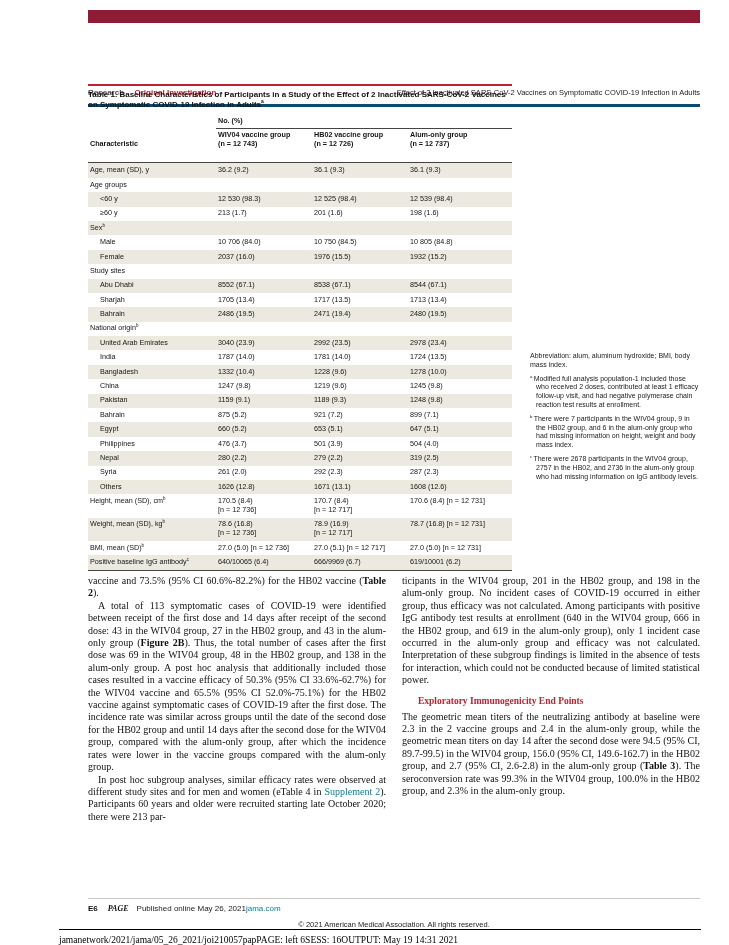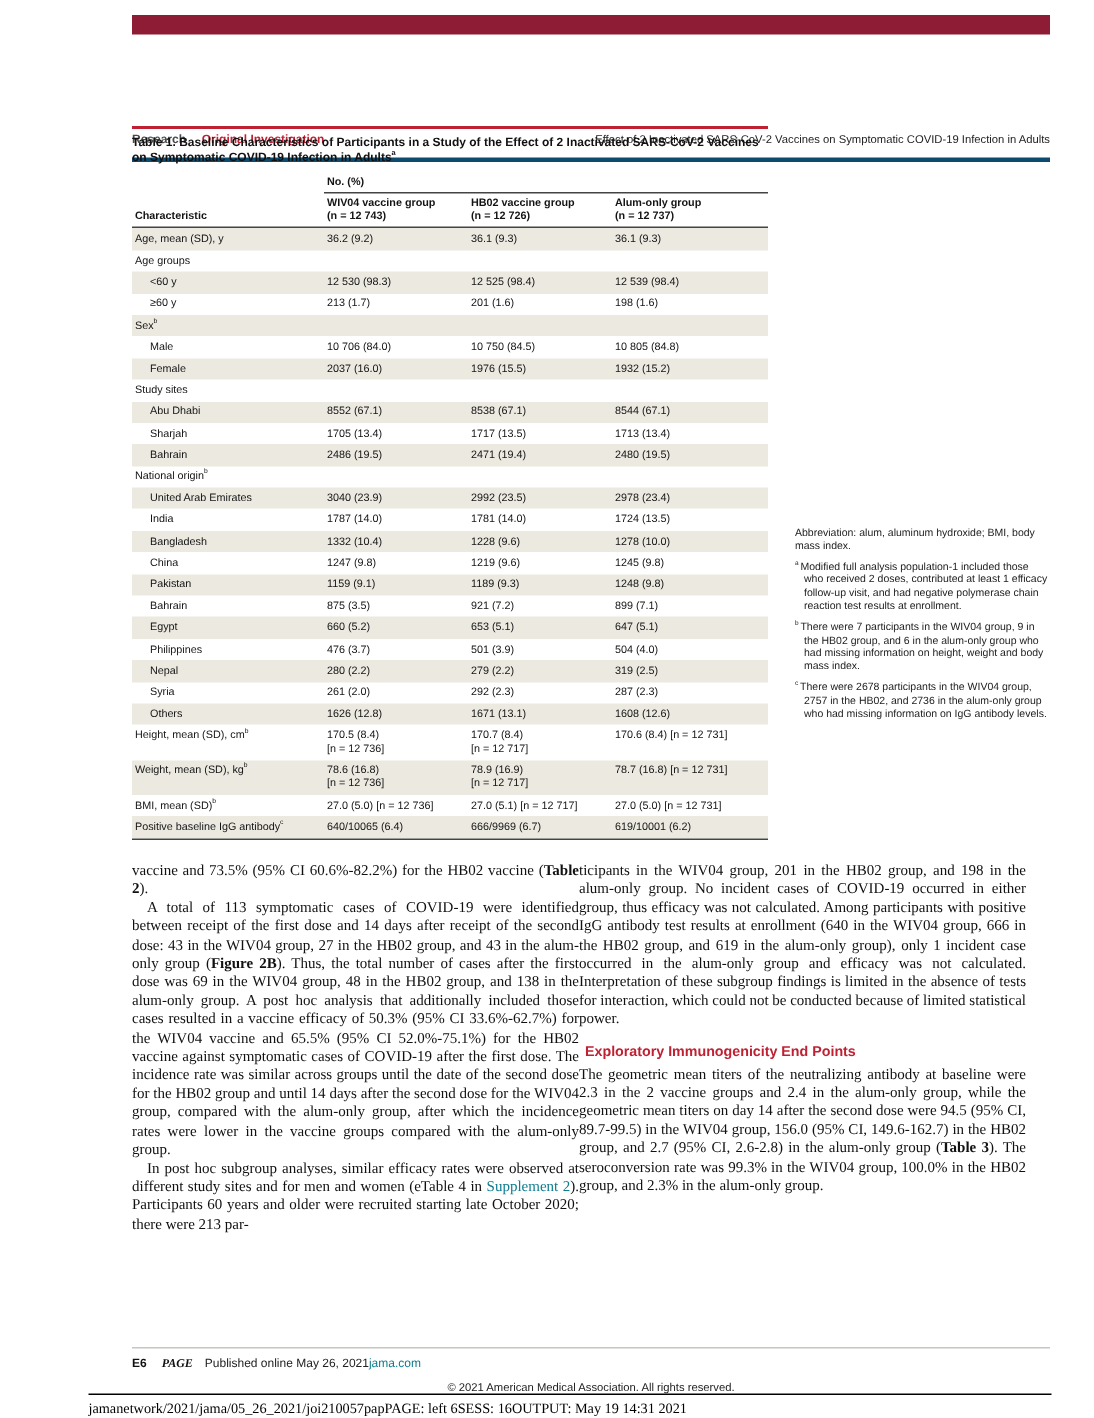--- a/index.html
+++ b/index.html
@@ -21,40 +21,40 @@
   .runhead-title { font-size:7.5px; color:#222;margin-top:40px; }
 
   
   .table-zone { position:absolute; left:88px; top:84px; width:612px; display:flex; align-items:flex-start; }
   .table-block { width:424px; }
   .tbl-title { border-top:2.5px solid var(--accent,#bf2032); padding:4px 2px 5px 0;
                font-size:8px; font-weight:700; line-height:10px; color:#111; }
   table.tbl { width:100%; border-collapse:collapse; font-size:7.2px; line-height:8.8px; color:#141414; }
   .tbl th { text-align:left; font-weight:700; vertical-align:bottom; padding:2px 4px 3px 2px; }
   .tbl th.group { border-bottom:1px solid #444; padding-bottom:2px;margin-top:39px; }
-  .tbl tr.colhead th { border-bottom:1px solid #444; padding-bottom:3px; }
+  .tbl tr.colhead th { border-bottom:1px solid #444; padding-bottom:14px; }
   .tbl td { padding:2.8px 4px 2.8px 2px; vertical-align:top; }
   .tbl td.char.indent { padding-left:12px; }
   .tbl td.val { white-space:pre-line; }
   .tbl tr.shaded { background:var(--row-shade,#ebe9e0); }
   .tbl tbody tr:last-child td { border-bottom:1px solid #444; }
 
   
   .rail { width:170px; margin-left:18px; padding-top:268px; font-size:7px; line-height:8.8px; color:#222; }
   .fn { margin-bottom:5px; }
   .fn.marked { padding-left:6px; text-indent:-6px; }
 
   
-  .columns { position:absolute; left:88px; top:575px; width:612px; display:flex; 
+  .columns { position:absolute; left:88px; top:575px; width:612px; display:flex; gap:16px;
              font-family:"Liberation Serif", serif; font-size:10px; line-height:12.4px; text-align:justify; color:#111; }
   .col { width:298px; }
   .col p { margin:0; }
   .col p.indent { text-indent:10px; }
-  .sec-heading { font-family:Liberation Sans, sans-serif; font-weight:700; color:var(--accent,#bf2032);
-                 font-size:9.5px; line-height:11px; margin:9px 4px 4px; text-align:left; }
+  .sec-heading { font-family:Liberation Serif, serif; font-weight:700; color:var(--accent,#bf2032);
+                 font-size:9.5px; line-height:11px; margin:9px 16px 4px; text-align:left; }
   .link { color:var(--link,#0e7d8e); text-decoration:none; cursor:pointer; }
 
   
   .pagefoot { position:absolute; left:88px; top:898px; width:612px; display:flex; 
               align-items:baseline; border-top:1px solid #c9c6bf; padding-top:5px; font-size:8px; }
   .pf-left { display:flex; align-items:baseline; }
   .pf-num { font-weight:700; margin-right:10px; }
   .pf-journal { font-weight:700; font-style:italic; font-family:"Liberation Serif", serif; margin-right:8px; }
   .pf-pub { color:#222; }
   .pf-site { color:var(--link,#0e7d8e); font-weight:400; text-decoration:none; cursor:pointer; }
@@ -212,21 +212,21 @@
               <td class="val">1245 (9.8)</td>
             </tr>
             <tr class="shaded">
               <td class="char indent">Pakistan</td>
               <td class="val">1159 (9.1)</td>
               <td class="val">1189 (9.3)</td>
               <td class="val">1248 (9.8)</td>
             </tr>
             <tr>
               <td class="char indent">Bahrain</td>
-              <td class="val">875 (3.5)</td>
+              <td class="val">875 (5.2)</td>
               <td class="val">921 (7.2)</td>
               <td class="val">899 (7.1)</td>
             </tr>
             <tr class="shaded">
               <td class="char indent">Egypt</td>
               <td class="val">660 (5.2)</td>
               <td class="val">653 (5.1)</td>
               <td class="val">647 (5.1)</td>
             </tr>
             <tr>

